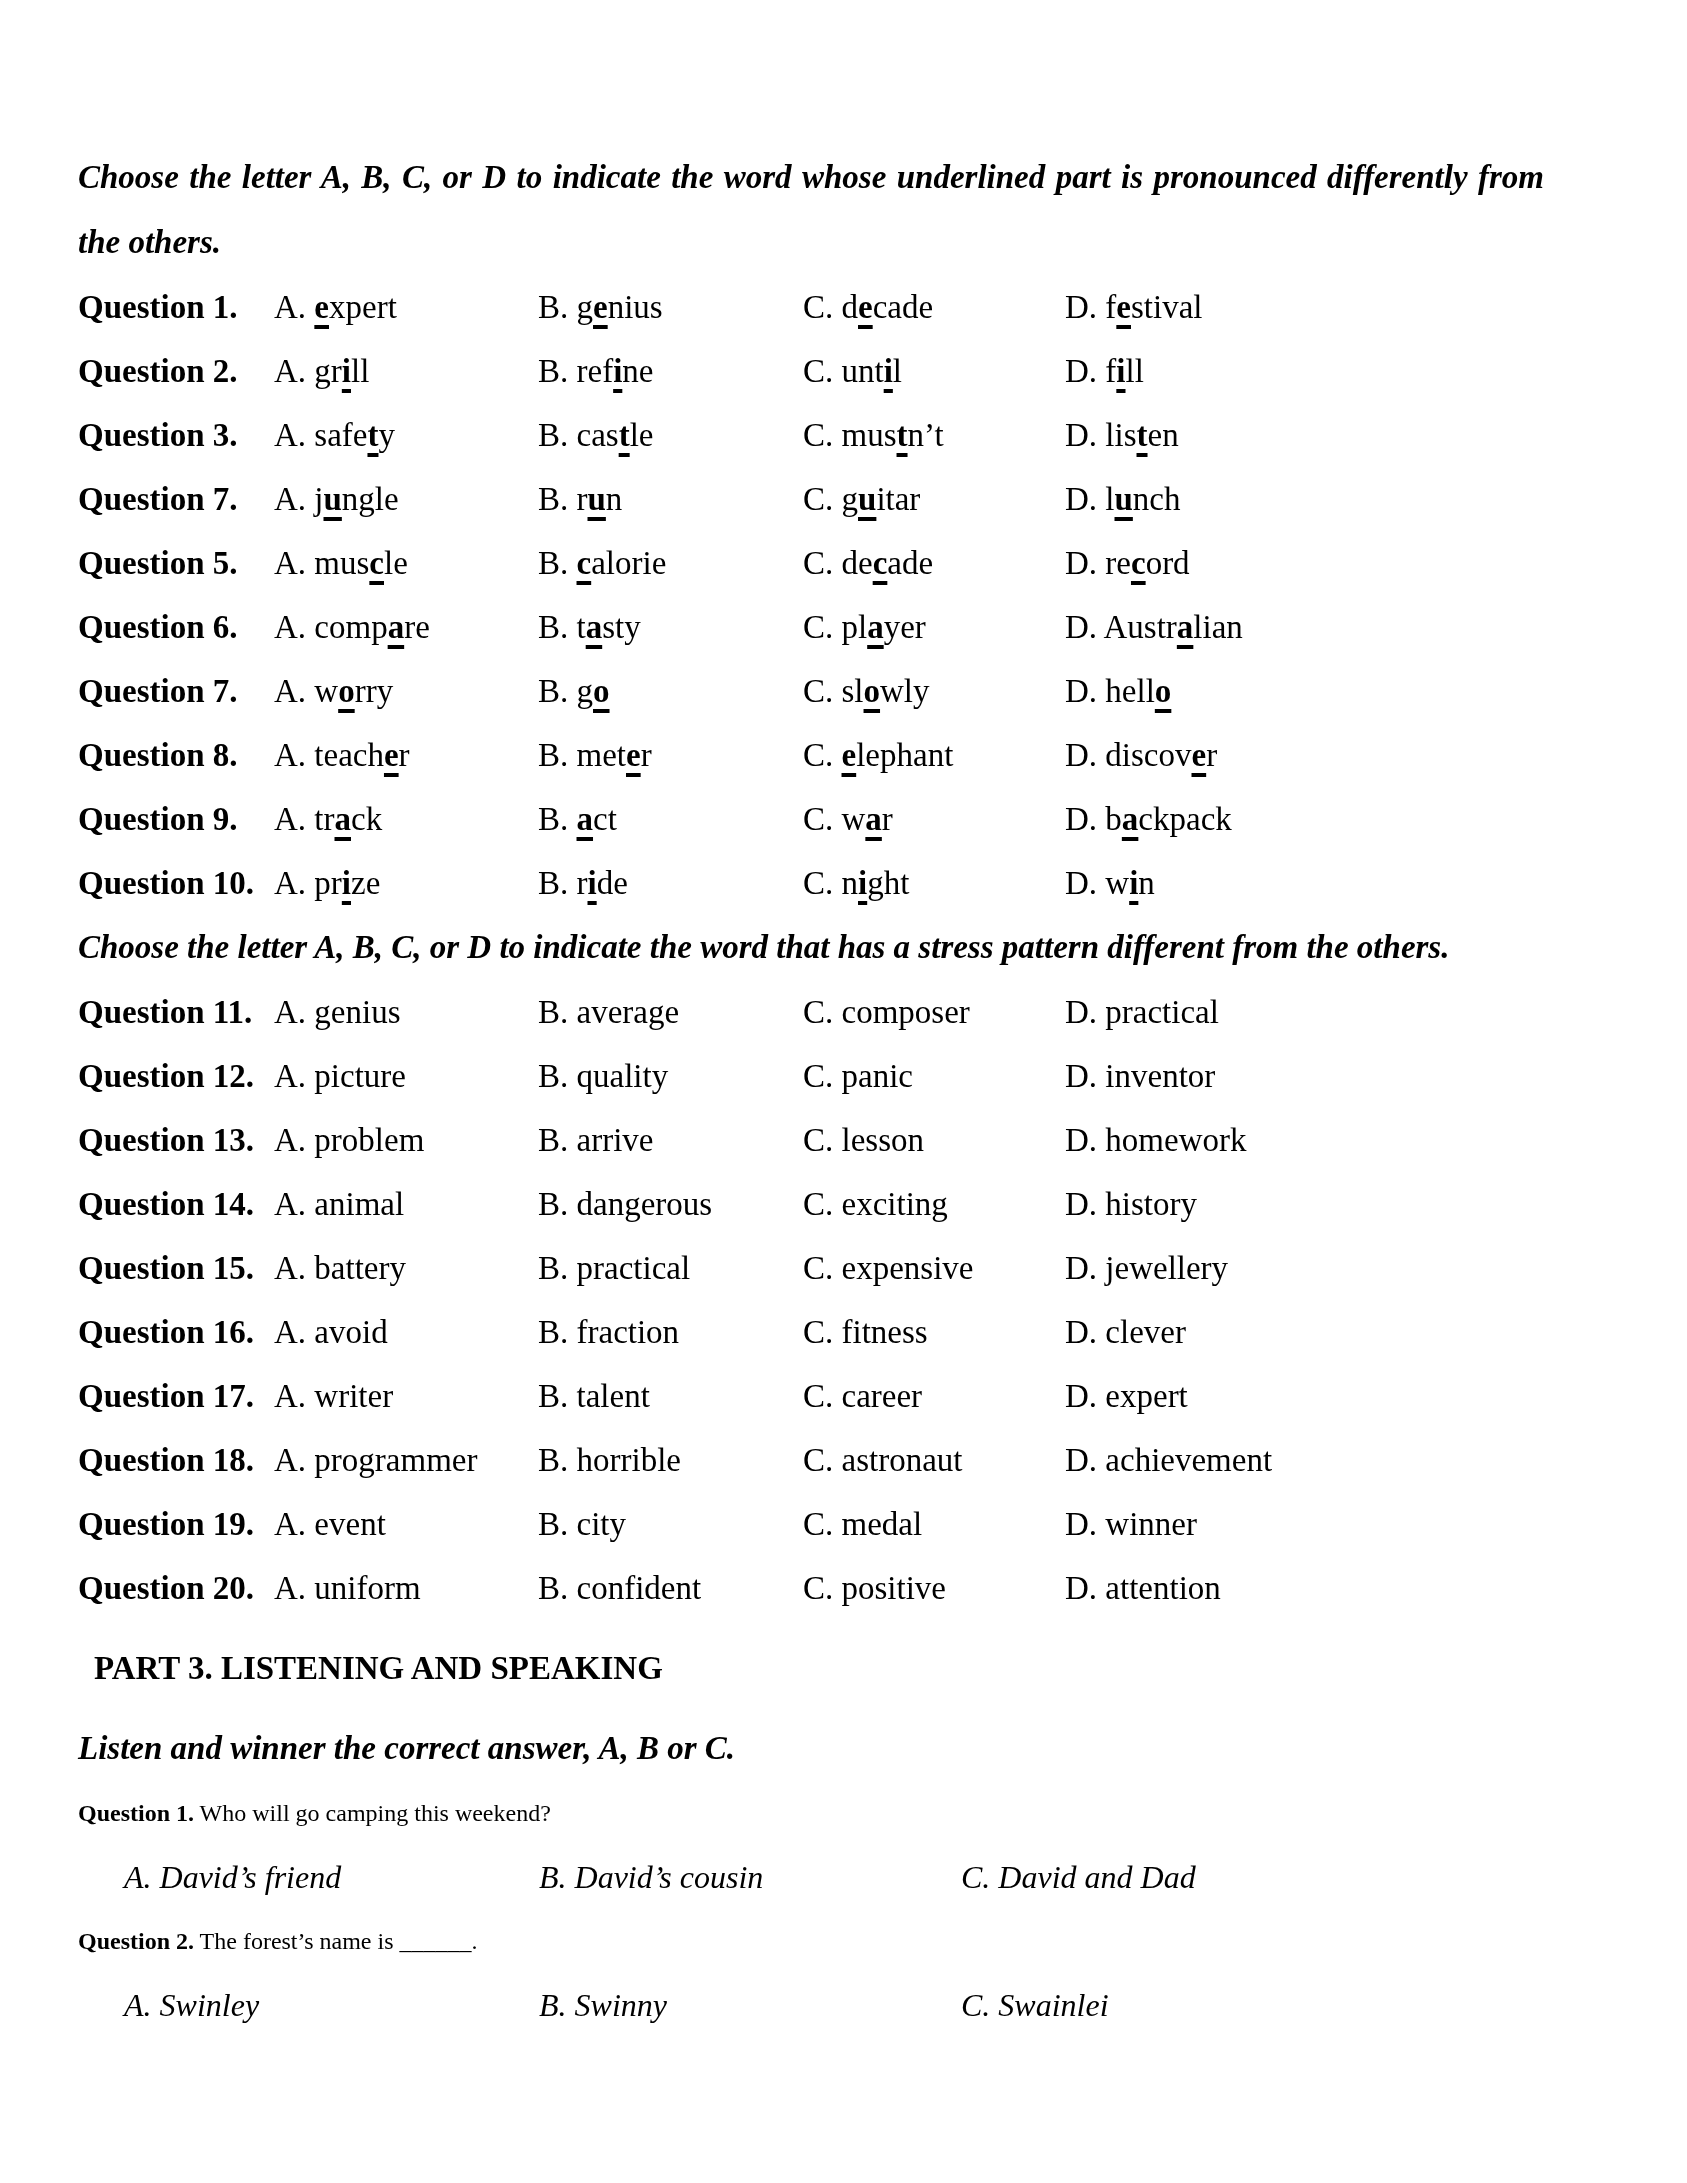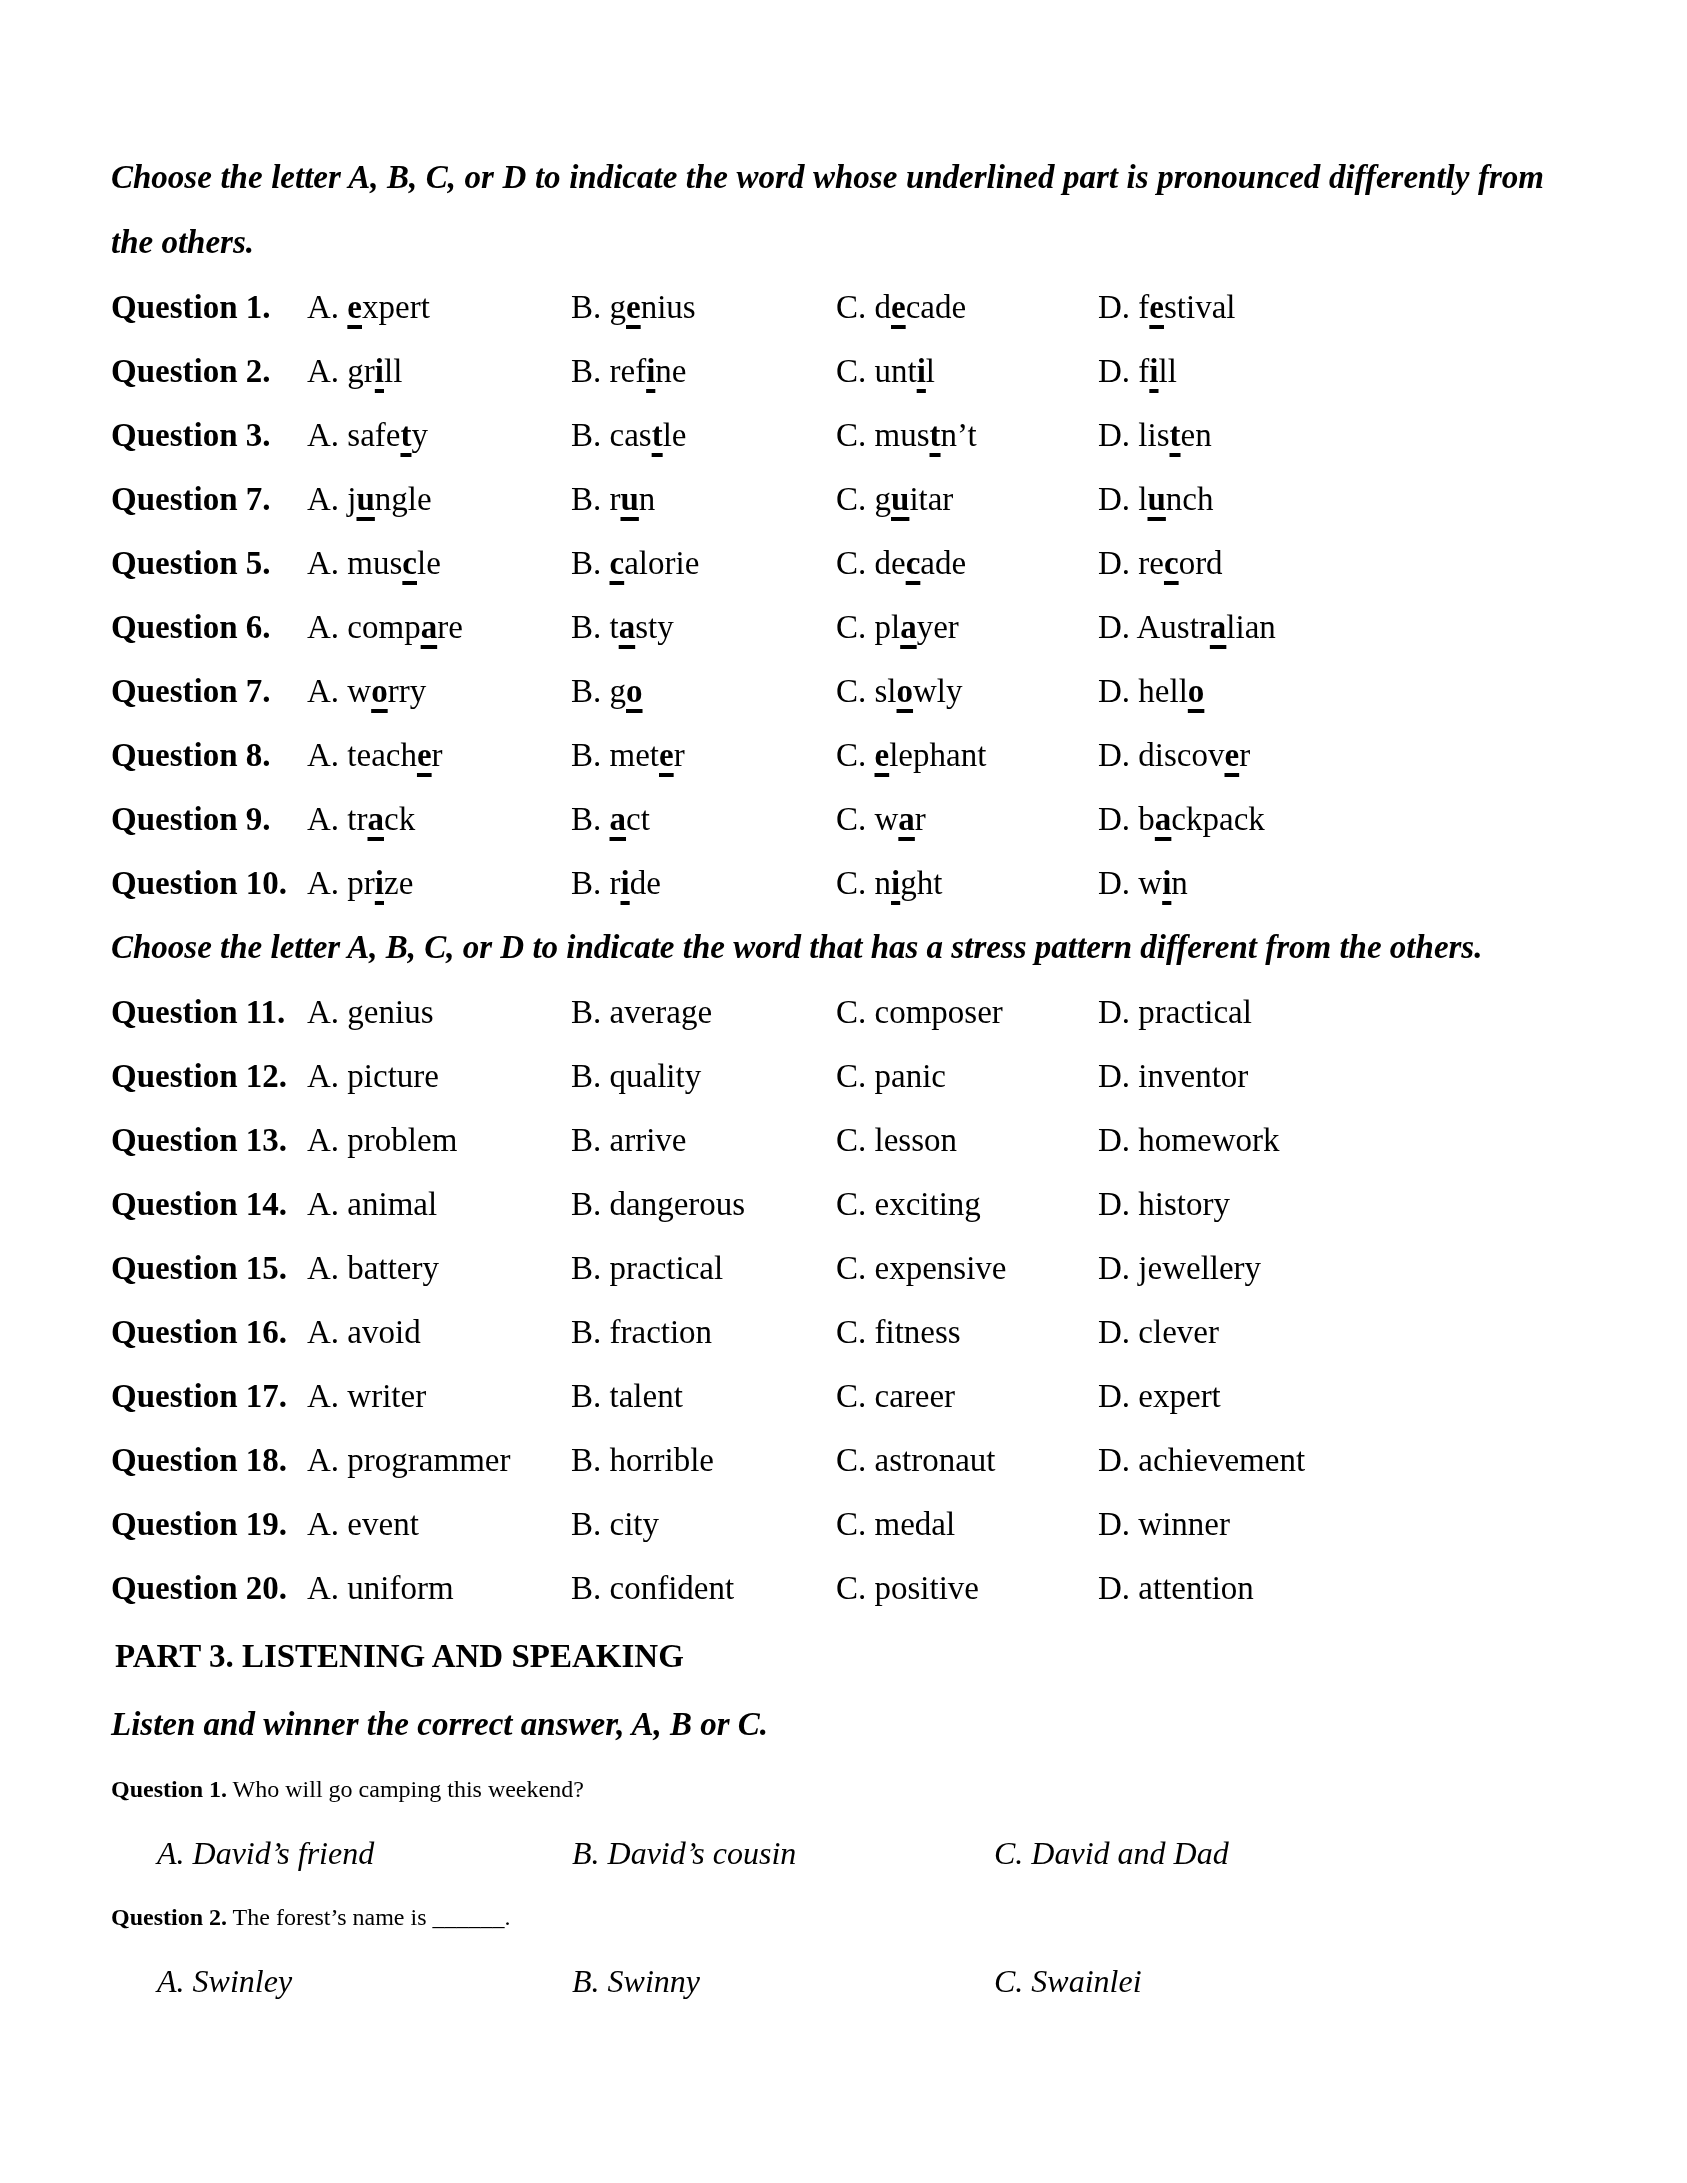--- a/index.html
+++ b/index.html
@@ -5,21 +5,21 @@
   html, body { margin: 0; padding: 0; background: #ffffff; }
   .page {
     position: relative;
     width: 1687px;
     height: 2183px;
     background: #ffffff;
     color: #000000;
     font-family: "Liberation Serif", "DejaVu Serif", serif;
     overflow: hidden;
   }
-  .content { padding: 145px 143px 0 111px; }
+  .content { padding: 145px 143px 0 78px; }
   .instr {
     font-weight: bold;
     font-style: italic;
     font-size: 33px;
     line-height: 65px;
     text-align: justify;
     margin: 0;
   }
   .q-row {
     display: grid;
@@ -32,21 +32,21 @@
   .u-part {
     font-weight: bold;
     text-decoration: underline;
     text-decoration-thickness: 4px;
     text-underline-offset: 7.1px;
   }
   .part-heading {
     font-weight: bold;
     font-size: 33px;
     line-height: 64px;
-    margin: 4px;
+    margin: 16px;
   }
   .lq-text { font-size: 24px; line-height: 64px; }
   .lq-label { font-weight: bold; }
   .lq-options {
     display: grid;
     grid-template-columns: 415px 422px auto;
     padding-left: 46px;
     font-size: 32px;
     line-height: 64px;
     white-space: nowrap;

